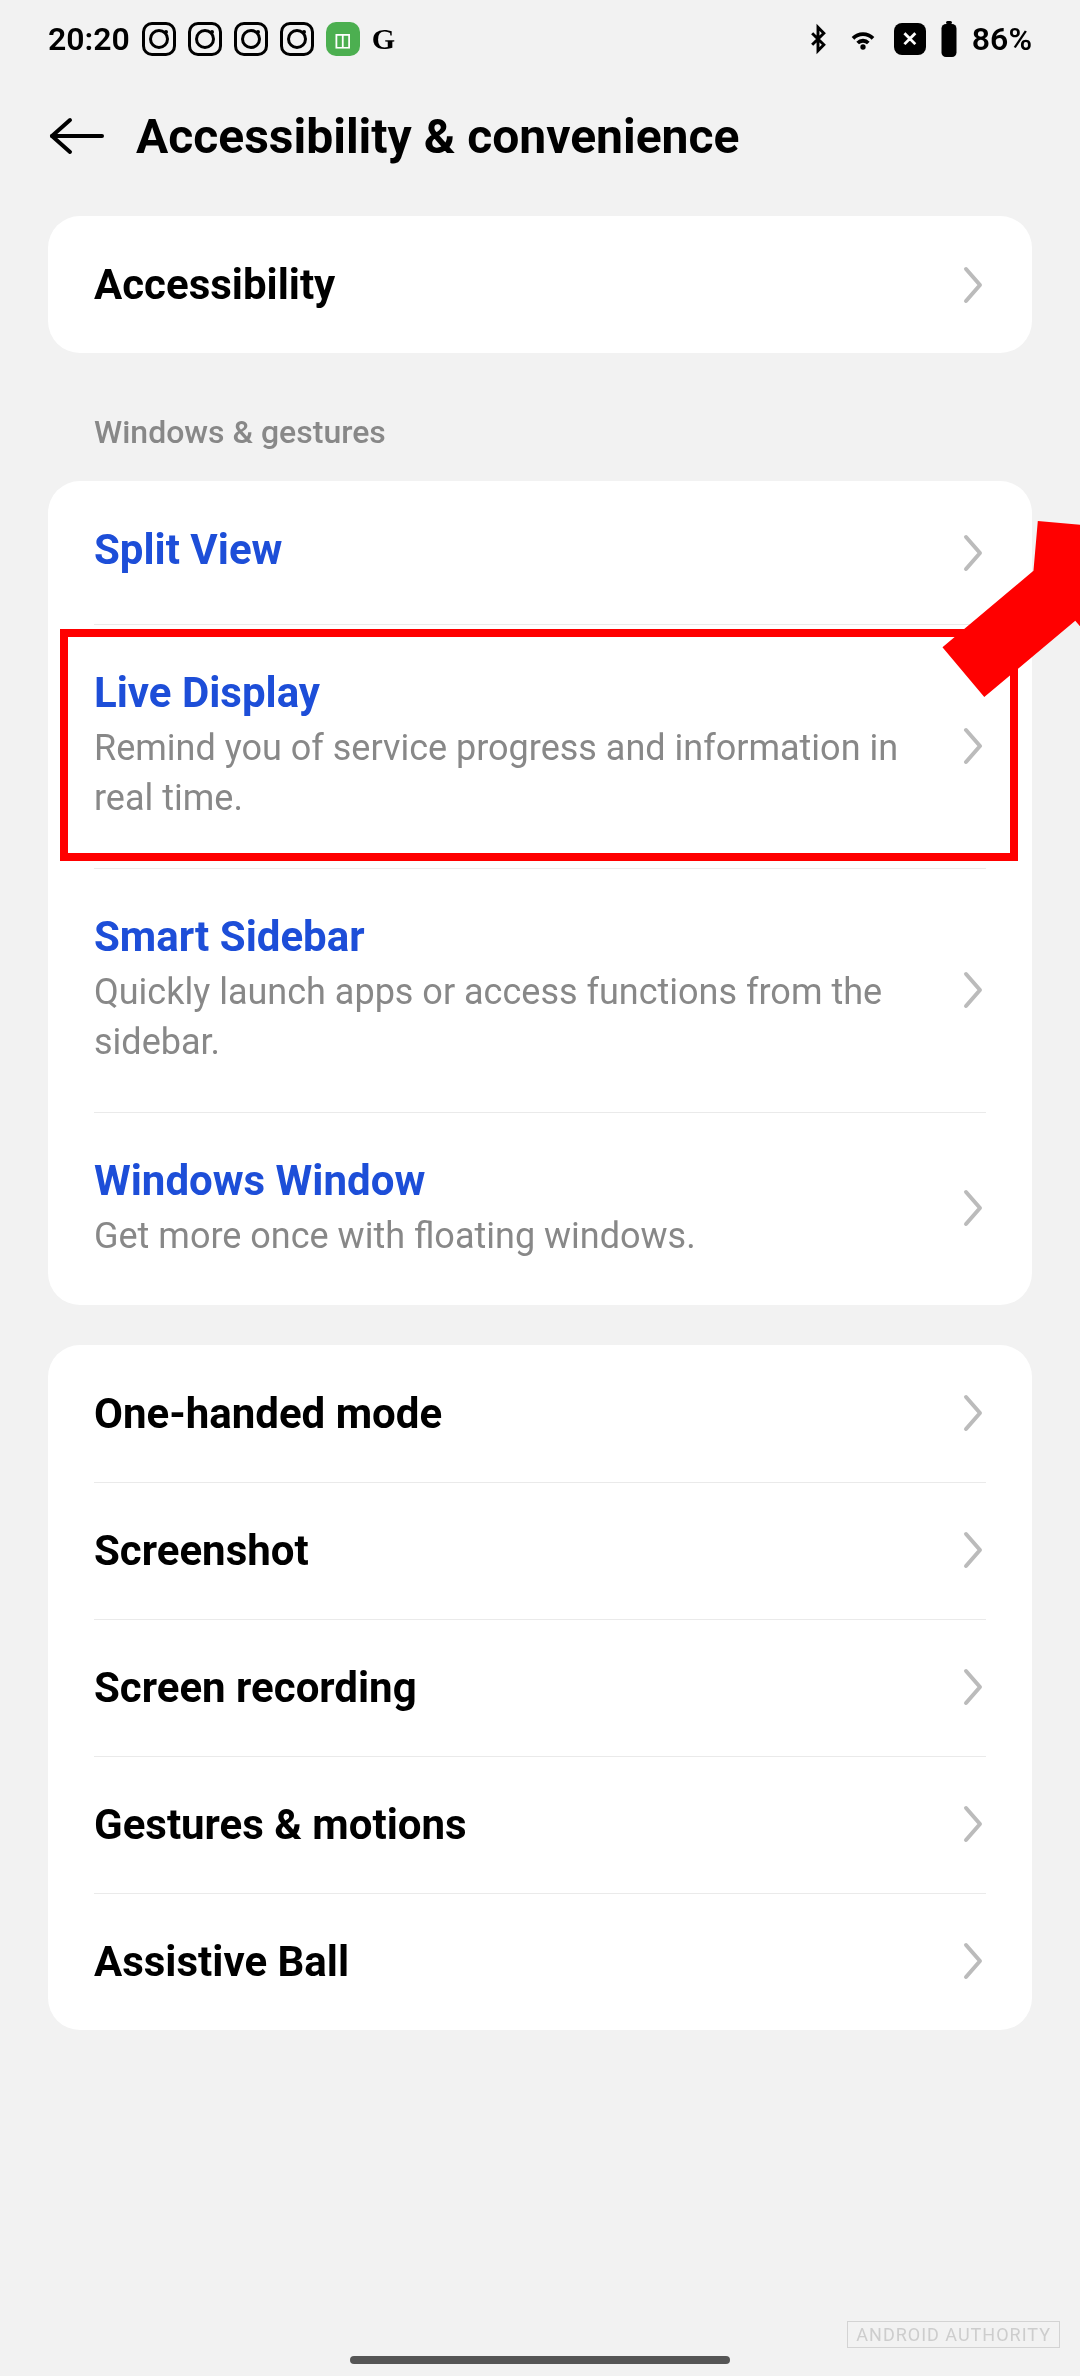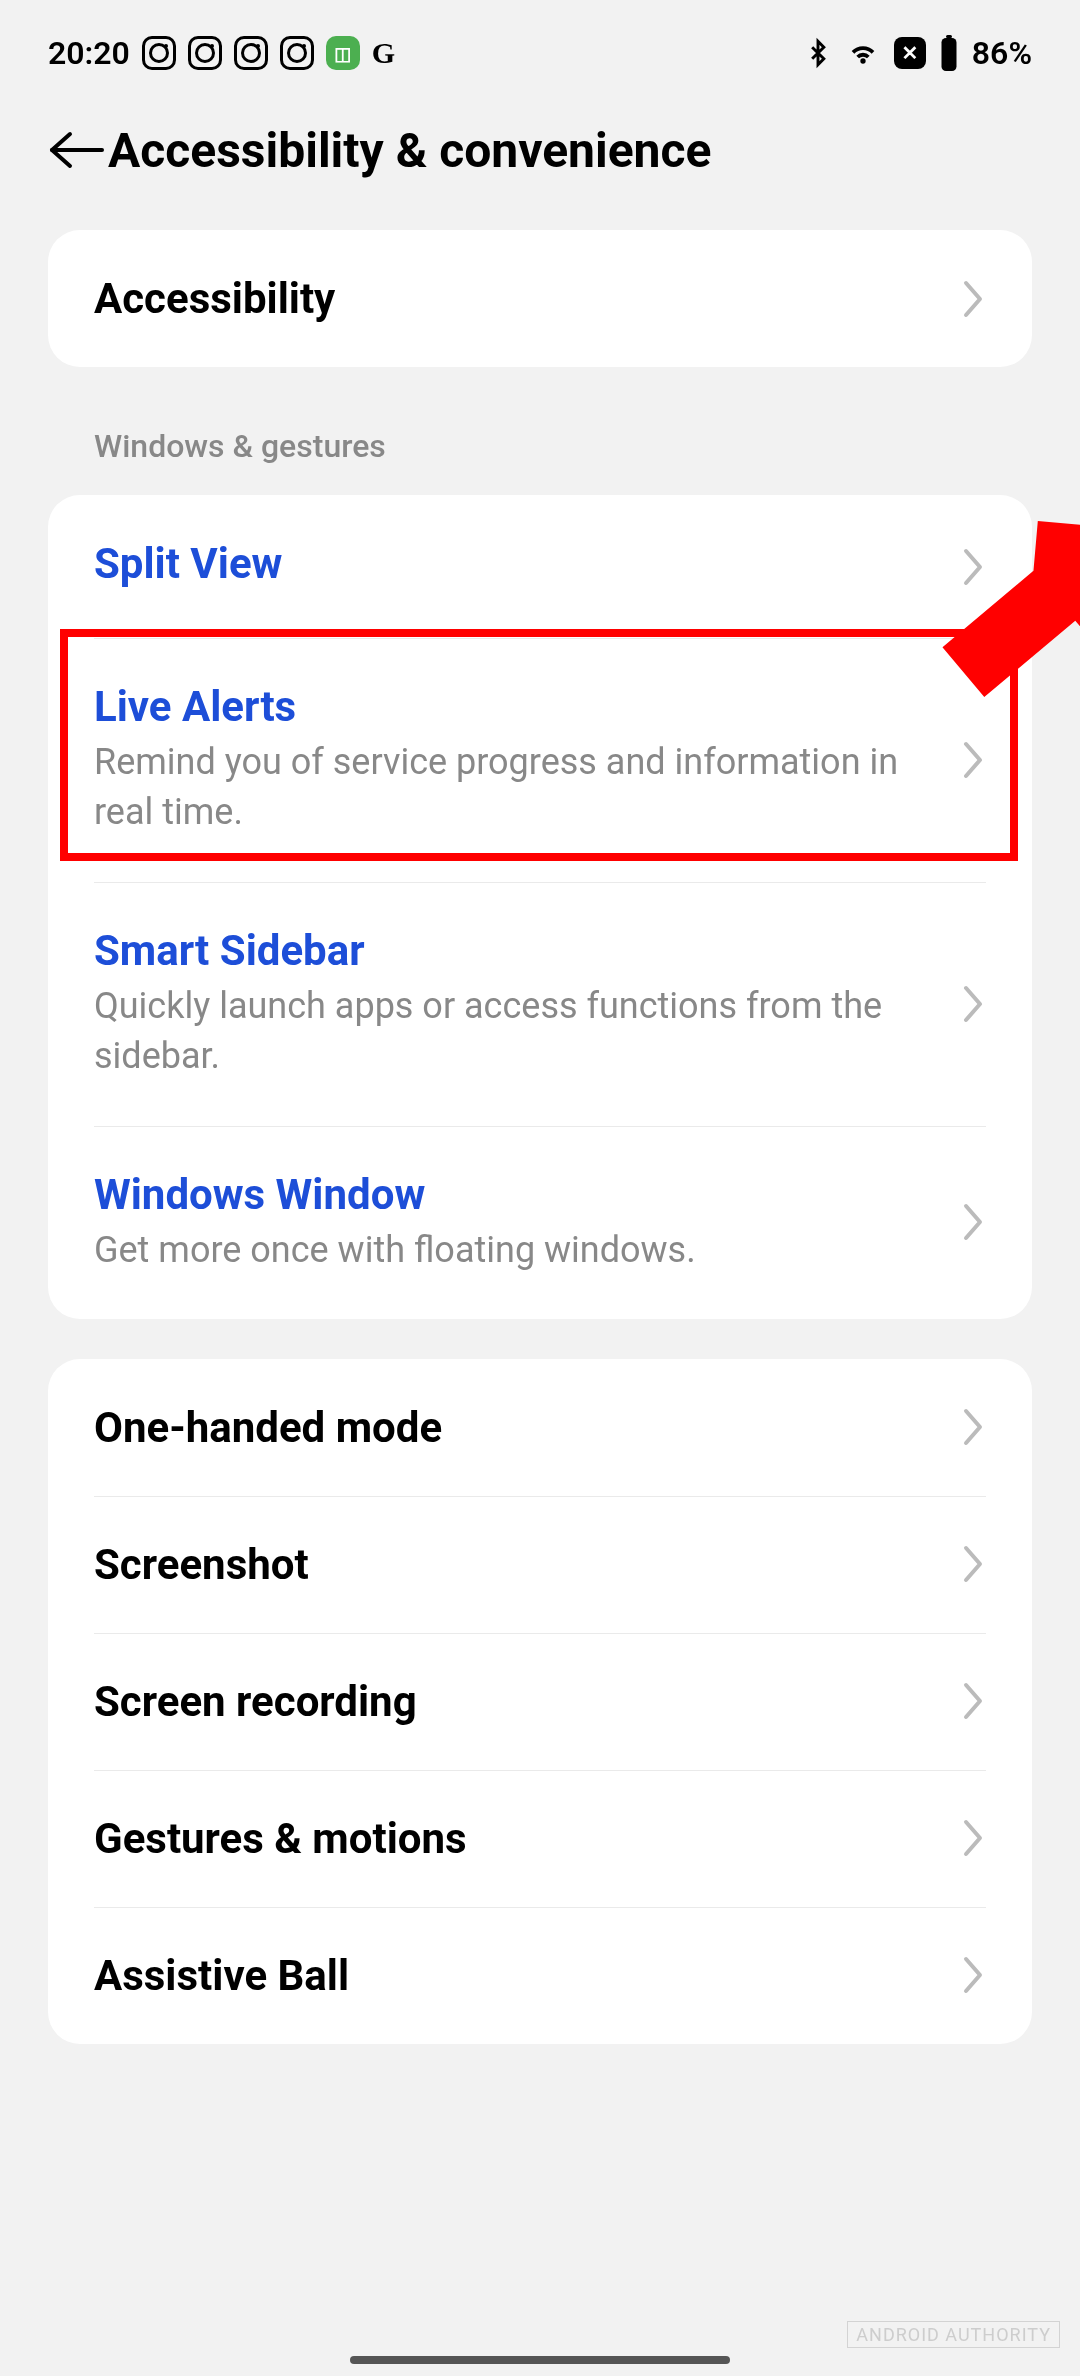--- a/index.html
+++ b/index.html
@@ -7,21 +7,21 @@
       font-family: -apple-system, BlinkMacSystemFont, 'Segoe UI', Roboto, sans-serif;
       background: #f2f2f2;
       width: 1080px;
       height: 2376px;
       position: relative;
     }
     .status-bar {
       display: flex;
       justify-content: space-between;
       align-items: center;
-      padding: 34px 48px 18px 48px;
+      padding: 20px 48px 18px 48px;
       font-size: 32px;
       font-weight: 600;
       color: #000;
     }
     .status-left {
       display: flex;
       align-items: center;
       gap: 12px;
     }
     .status-right {
@@ -90,20 +90,21 @@
       display: flex;
       align-items: center;
       justify-content: center;
       font-size: 20px;
       font-weight: bold;
     }
     .battery-icon svg { width: 22px; height: 36px; }
     .header {
       display: flex;
       align-items: center;
+      gap: 28px;
       padding: 30px 48px 50px 48px;
     }
     .back-arrow {
       width: 60px;
       height: 60px;
       display: flex;
       align-items: center;
       cursor: pointer;
     }
     .back-arrow svg { width: 56px; height: 40px; }
@@ -271,21 +272,21 @@
       <div class="row-title">Split View</div>
     </div>
     <div class="chevron">
       <svg viewBox="0 0 26 40" fill="none" stroke="#bbb" stroke-width="4" stroke-linecap="round" stroke-linejoin="round">
           <polyline points="6,4 20,20 6,36"></polyline>
         </svg>
     </div>
   </div>
   <div class="row">
     <div class="row-content">
-      <div class="row-title">Live Alerts</div>
+      <div class="row-title">Live Display</div>
       <div class="row-sub">Remind you of service progress and information in real time.</div>
     </div>
     <div class="chevron">
       <svg viewBox="0 0 26 40" fill="none" stroke="#bbb" stroke-width="4" stroke-linecap="round" stroke-linejoin="round">
           <polyline points="6,4 20,20 6,36"></polyline>
         </svg>
     </div>
   </div>
   <div class="row">
     <div class="row-content">

